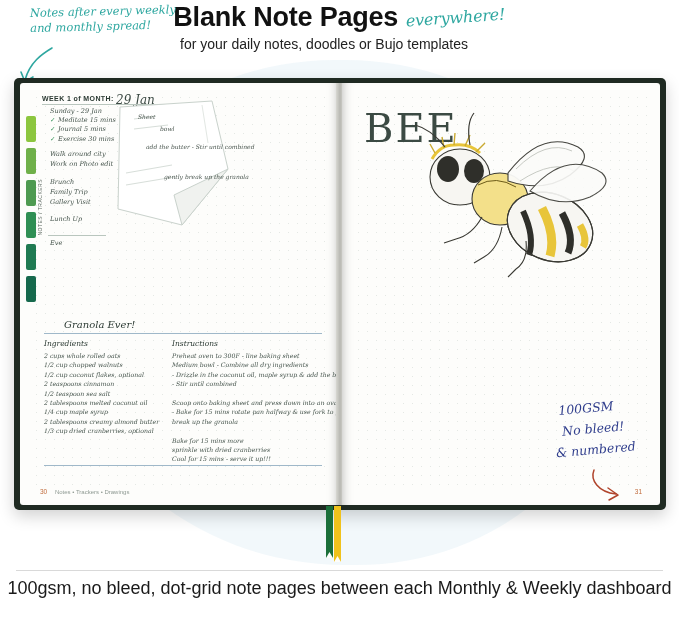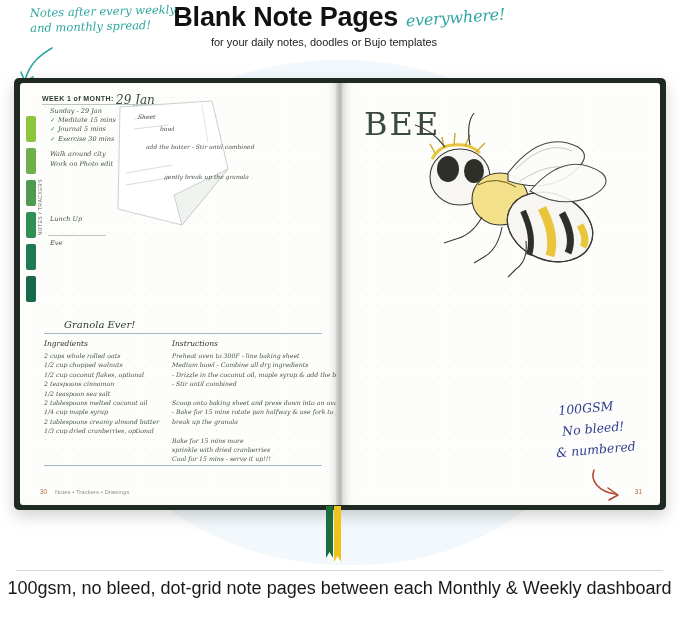--- a/index.html
+++ b/index.html
@@ -42,21 +42,21 @@
     font-size: 16px;
     color: #2ea7a0;
     transform: rotate(-4deg) translateY(-3px);
   }
   .subhead {
     position: absolute;
     top: 36px;
     left: 0;
     width: 648px;
     text-align: center;
-    font-size: 11px;
+    font-size: 14px;
     color: #222222;
   }
 
   
   .note-topleft {
     position: absolute;
     top: 4px;
     left: 30px;
     width: 160px;
     font-family: "DejaVu Serif", serif;
@@ -215,21 +215,21 @@
     position:absolute; bottom:10px;
     font-size:6px; color:#9aa69f;
   }
   .folio-num { font-size:6.5px; color:#c06a3a; }
   .folio-text { font-size:6px; color:#8f9a93; }
 
   
   .bee-word {
     position:absolute;
     font-family:"DejaVu Serif", serif;
-    font-size:32px;
+    font-size:40px;
     letter-spacing: 2px;
     color:#3b4a43;
     font-weight: 300;
   }
   .bee-word.w1 { left: 22px; top: 22px; }
   .bee-word.w2 { left: 18px; top: 112px; }
 
   
   .note-right {
     position:absolute;
@@ -303,20 +303,25 @@
       <div class="chk">Meditate 15 mins</div>
       <div class="chk">Journal 5 mins</div>
       <div class="chk">Exercise 30 mins</div>
     </div>
 
     <div class="mini-block" style="top:66px;">
       <div>Walk around city</div>
       <div>Work on Photo edit</div>
     </div>
 
+    <div class="mini-block" style="top:94px;">
+      <div>Brunch</div>
+      <div>Family Trip</div>
+      <div>Gallery Visit</div>
+    </div>
     <div class="mini-block" style="top:131px;">
       <div>Lunch Up</div>
     </div>
     <div class="rule" style="left:28px; top:152px; width:58px;"></div>
     <div class="mini-block" style="top:155px;">
       <div>Eve</div>
     </div>
 
     <svg class="fold" viewBox="0 0 118 140">
       <path d="M4 8 L96 2 L112 70 L66 126 L2 110 Z" fill="#ffffff" stroke="#c9d2cc" stroke-width="1"></path>

